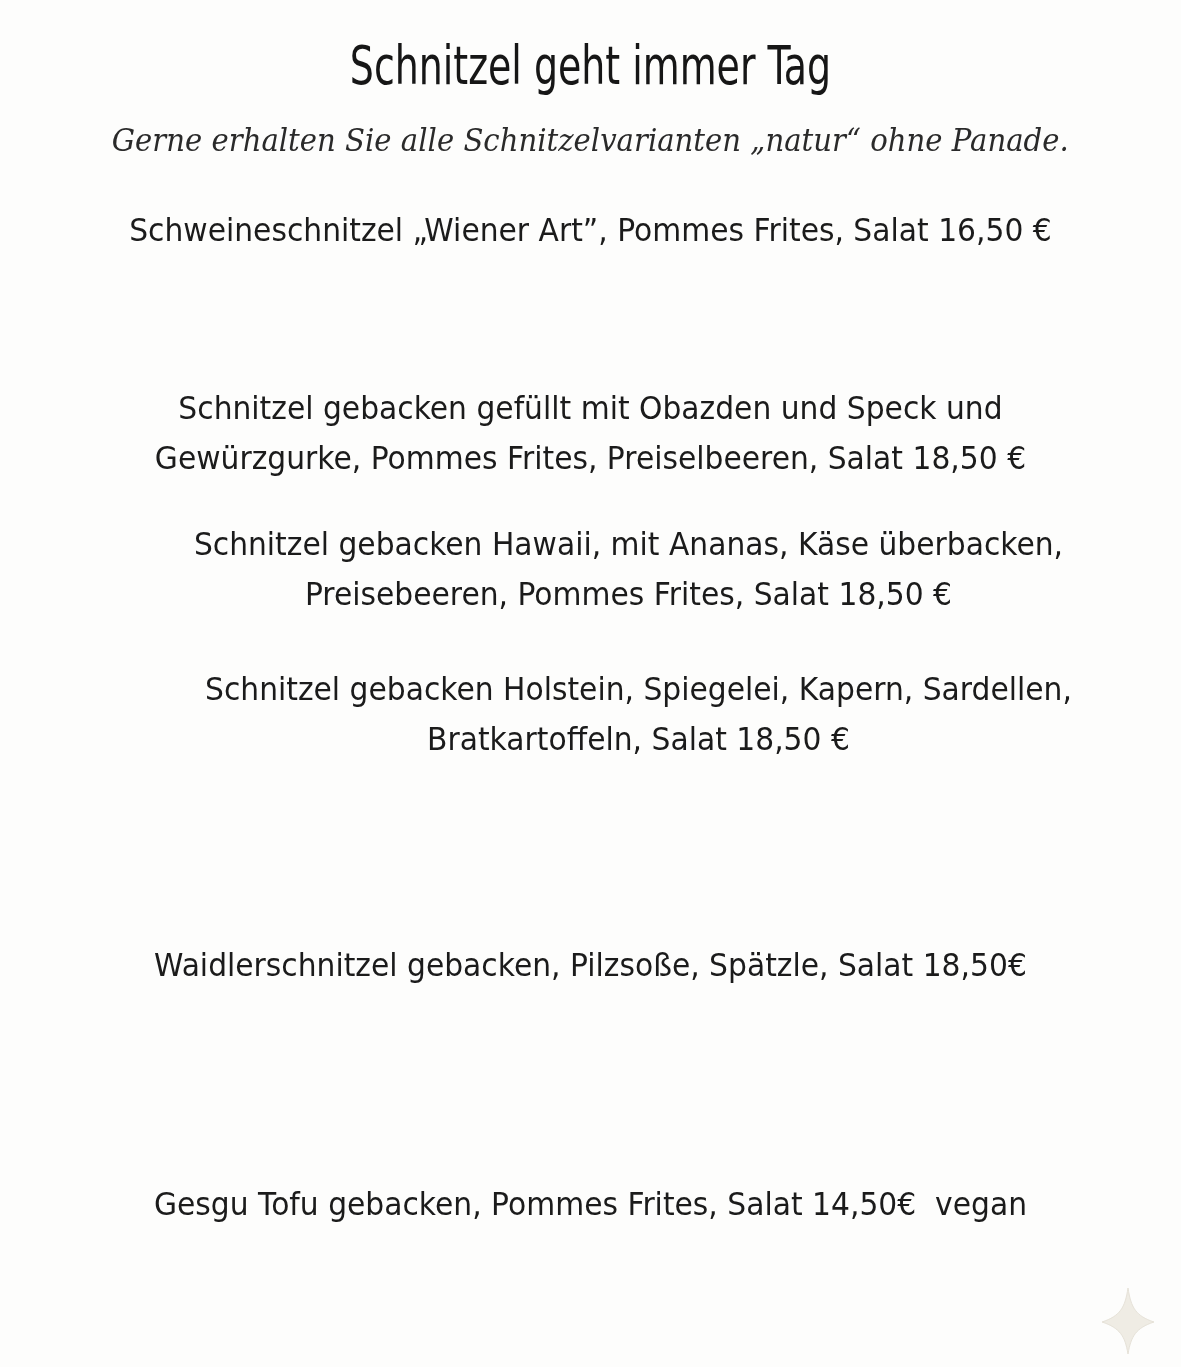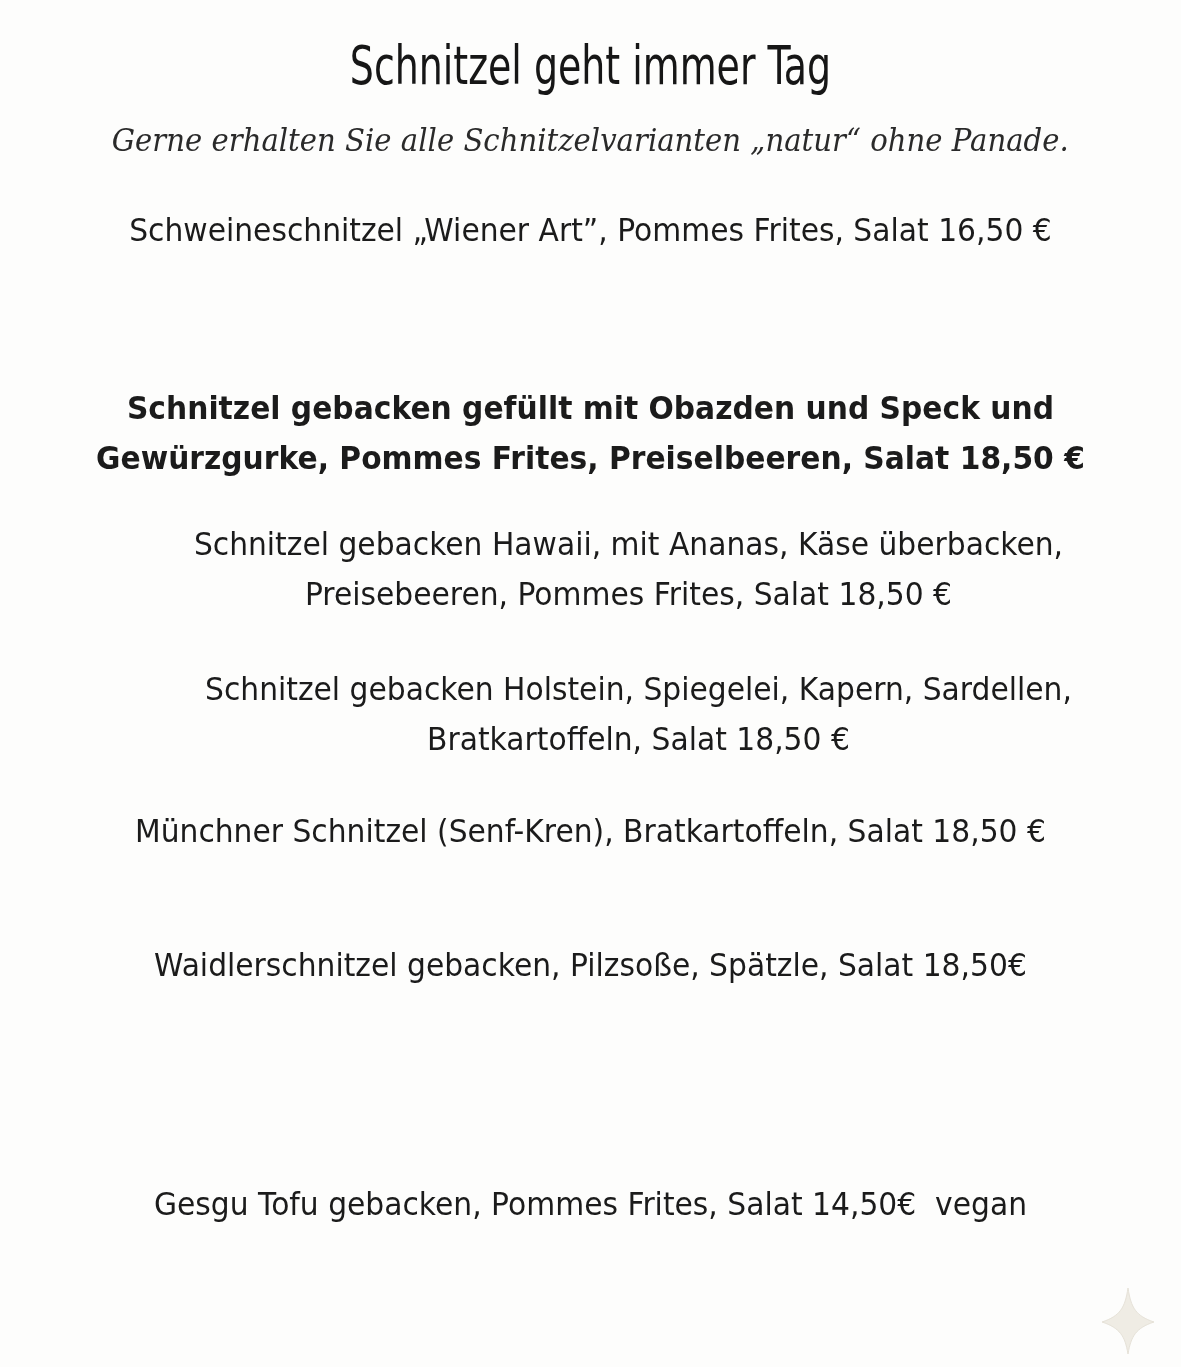--- a/index.html
+++ b/index.html
@@ -81,38 +81,35 @@
 
   <div class="title">Schnitzel geht immer Tag</div>
 
   <div class="subtitle">Gerne erhalten Sie alle Schnitzelvarianten „natur“ ohne Panade.</div>
 
   <div class="item" style="top:205px;">
     <span class="line">Schweineschnitzel „Wiener Art”, Pommes Frites, Salat 16,50 €</span>
   </div>
 
 
-  <div class="item" style="top:383px;font-weight:bold;">
+  <div class="item" style="top:383px;">
     <span class="line">Schnitzel gebacken gefüllt mit Obazden und Speck und</span>
     <span class="line">Gewürzgurke, Pommes Frites, Preiselbeeren, Salat 18,50 €</span>
   </div>
 
   <div class="item" style="top:519px;padding-left:38px;">
     <span class="line">Schnitzel gebacken Hawaii, mit Ananas, Käse überbacken,</span>
     <span class="line">Preisebeeren, Pommes Frites, Salat 18,50 €</span>
   </div>
 
   <div class="item" style="top:664px;padding-left:48px;">
     <span class="line">Schnitzel gebacken Holstein, Spiegelei, Kapern, Sardellen,</span>
     <span class="line">Bratkartoffeln, Salat 18,50 €</span>
   </div>
 
-  <div class="item" style="top:806px;">
-    <span class="line">Münchner Schnitzel (Senf-Kren), Bratkartoffeln, Salat 18,50 €</span>
-  </div>
 
   <div class="item" style="top:940px;">
     <span class="line">Waidlerschnitzel gebacken, Pilzsoße, Spätzle, Salat 18,50€</span>
   </div>
 
 
   <div class="item" style="top:1138px;margin-top:41px;">
     <span class="line">Gesgu Tofu gebacken, Pommes Frites, Salat 14,50€&nbsp; vegan</span>
   </div>
 

